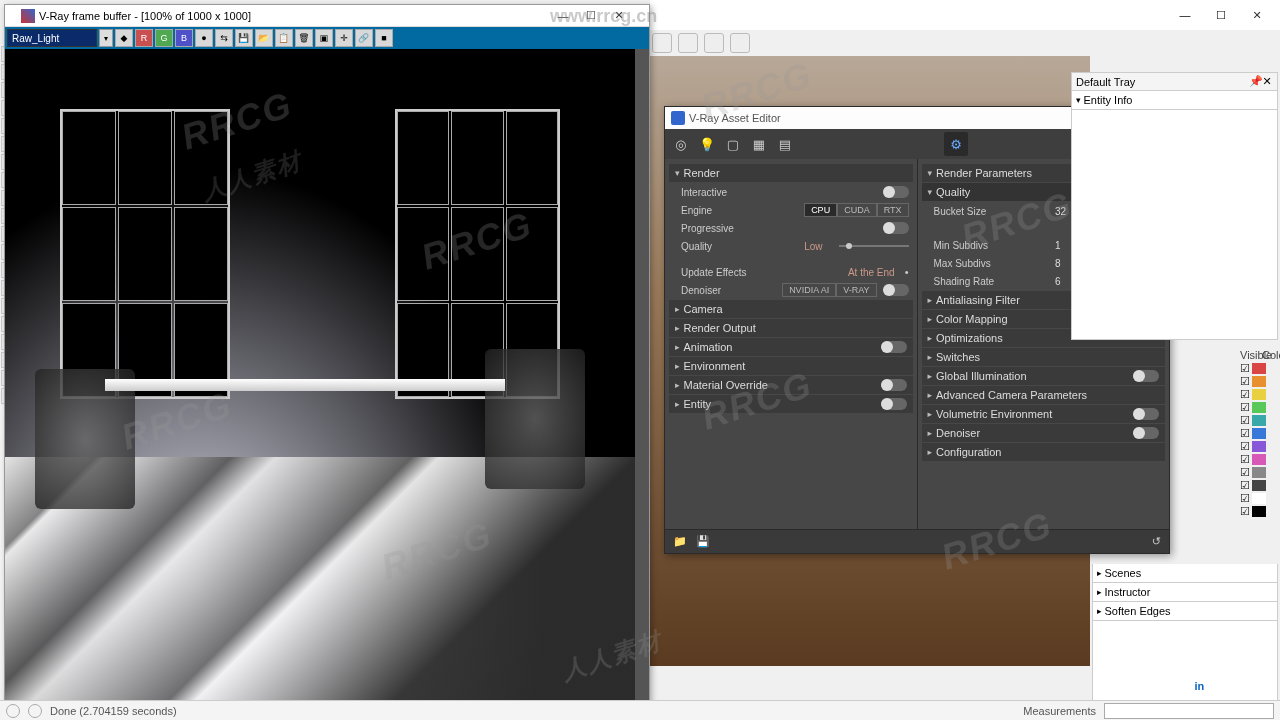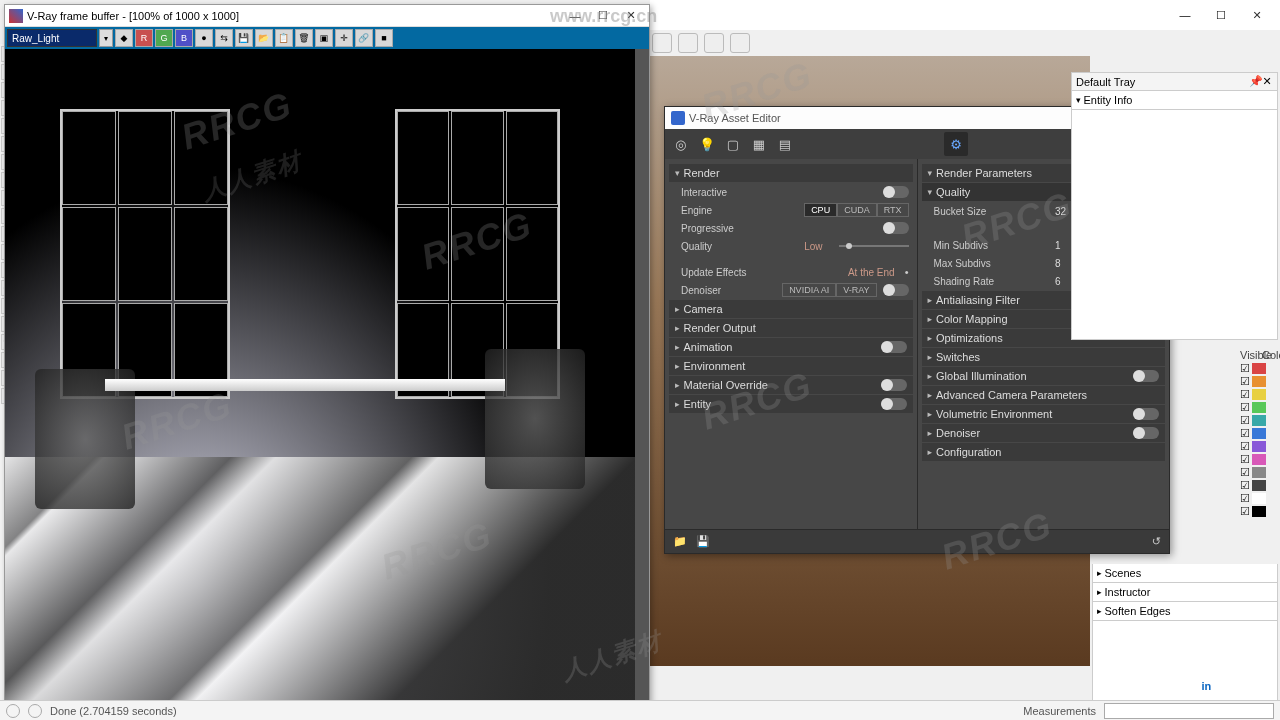--- a/index.html
+++ b/index.html
@@ -1,20 +1,20 @@
 <!DOCTYPE html>
 <html><head>
 <meta charset="utf-8">
 <style>
 * { margin: 0; padding: 0; box-sizing: border-box; font-family: "Segoe UI", Tahoma, sans-serif; font-size: 11px; }
 body { width: 1280px; height: 720px; background: #f0f0f0; overflow: hidden; position: relative; }
 
 
 .vfb-window { position: absolute; left: 4px; top: 4px; width: 646px; height: 724px; background: #fff; border: 1px solid #999; box-shadow: 2px 2px 6px rgba(0,0,0,.3); }
-.vfb-titlebar { height: 22px; background: #fff; display: flex; align-items: center; padding: 0 4px; border-bottom: 1px solid #ddd; }
+.vfb-titlebar { height: 22px; background: #fff; display: flex; align-items: center; padding: 0 16px; border-bottom: 1px solid #ddd; }
 .vfb-titlebar .icon { width: 14px; height: 14px; background: linear-gradient(45deg,#c33,#36c); margin-right: 4px; }
 .vfb-titlebar .title { flex: 1; font-size: 11px; }
 .vfb-titlebar .winbtn { width: 28px; height: 18px; display: flex; align-items: center; justify-content: center; color: #333; }
 .vfb-toolbar { height: 22px; background: #0369a1; display: flex; align-items: center; padding: 0 2px; gap: 2px; }
 .vfb-channel { width: 90px; height: 18px; background: #0a2a6a; color: #fff; font-size: 10px; padding: 0 4px; display: flex; align-items: center; border: 1px solid #333; }
 .vfb-channel-arrow { width: 14px; height: 18px; background: #ddd; border: 1px solid #999; display: flex; align-items: center; justify-content: center; font-size: 8px; }
 .vfb-tb-btn { width: 18px; height: 18px; background: #d8d8d8; border: 1px solid #aaa; display: flex; align-items: center; justify-content: center; font-size: 9px; }
 .vfb-tb-btn.r { background: #c85050; color:#fff; }
 .vfb-tb-btn.g { background: #50a850; color:#fff; }
 .vfb-tb-btn.b { background: #5050c8; color:#fff; }
@@ -99,21 +99,21 @@
 
 
 .bottombar { position: absolute; left: 0; bottom: 0; width: 1280px; height: 20px; background: #f4f4f4; border-top: 1px solid #ccc; display: flex; align-items: center; padding: 0 6px; gap: 8px; font-size: 11px; color: #555; }
 .bottombar .ic { width: 14px; height: 14px; border: 1px solid #aaa; border-radius: 50%; }
 .bottombar .sp { flex: 1; }
 .bottombar .measure-lbl { }
 .bottombar .measure-box { width: 170px; height: 16px; background: #fff; border: 1px solid #aaa; }
 
 
 .wm { position: absolute; color: rgba(150,150,150,.25); font-size: 36px; font-weight: 700; letter-spacing: 2px; transform: rotate(-18deg); pointer-events: none; font-style: italic; }
-.linkedin { position: absolute; right: 18px; bottom: 28px; color: rgba(255,255,255,.85); font-size: 16px; font-weight: 600; display: flex; align-items: center; gap: 5px; }
+.linkedin { position: absolute; right: 18px; bottom: 28px; color: rgba(255,255,255,.85); font-size: 16px; font-weight: 600; display: flex; align-items: center; gap: 12px; }
 .linkedin .box { background: #fff; color: #0a66c2; padding: 0 3px; border-radius: 2px; font-weight: 800; }
 .rrcg-cn { position: absolute; left: 550px; top: 6px; color: rgba(120,120,120,.4); font-size: 18px; font-weight: 700; }
 </style>
 </head>
 <body>
 
 <div class="bg-scene"></div>
 
 <div class="app-topbar">
   <div class="btn">—</div>

